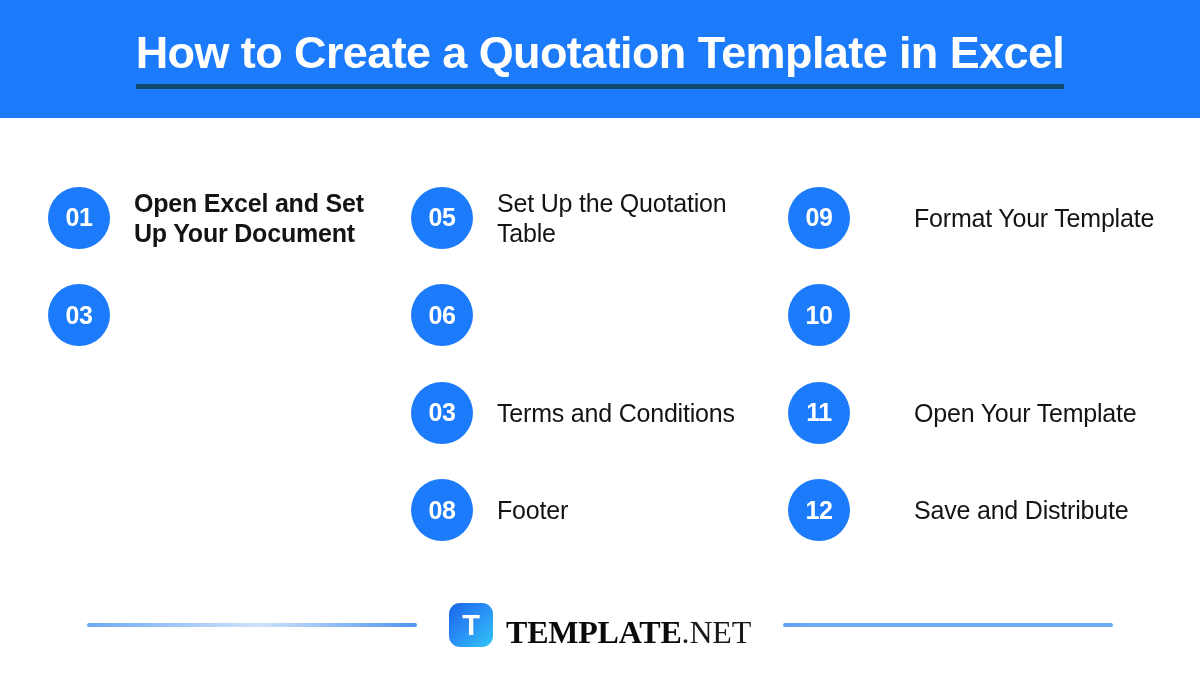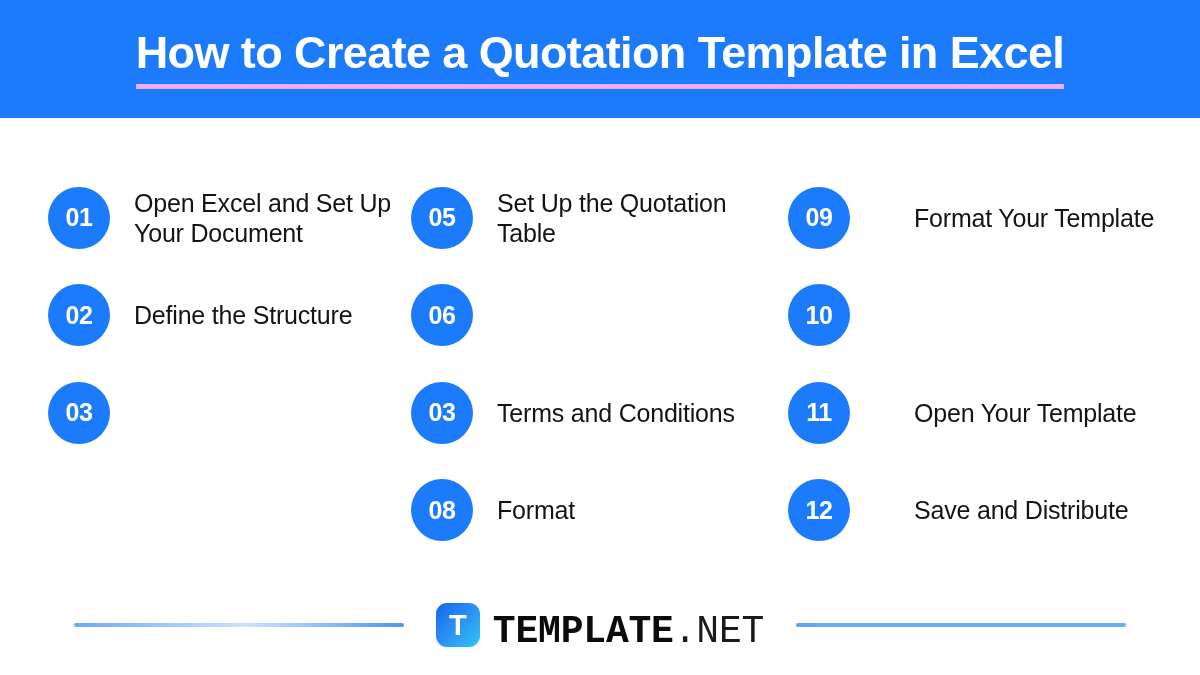--- a/index.html
+++ b/index.html
@@ -29,21 +29,21 @@
     justify-content: center;
     box-sizing: border-box;
   }
   .banner-title {
     color: #ffffff;
     font-size: 45px;
     font-weight: bold;
     letter-spacing: -0.6px;
     line-height: 1;
     padding-bottom: 9px;
-    border-bottom: 5px solid #f0abfc;
+    border-bottom: 5px solid #0c4a6e;
     white-space: nowrap;
     font-family: "Liberation Sans", sans-serif;
   }
 
   
   .steps {
     position: absolute;
     left: 0;
     top: 118px;
     width: 1200px;
@@ -82,21 +82,21 @@
   }
   .step-label {
     color: #141414;
     font-size: 25px;
     line-height: 1.2;
     font-weight: normal;
     letter-spacing: -0.2px;
     font-family: "Liberation Sans", sans-serif;
   }
   
-  .col-1 .step-label { max-width: 265px; }
+  .col-1 .step-label { max-width: 265px; font-weight: bold; }
   .col-2 .step-label { max-width: 278px; }
   .col-3 .step-label { max-width: 370px; margin-left: 40px; }
 
   
   .footer {
     position: absolute;
     left: 0;
     top: 575px;
     width: 1200px;
     height: 100px;
@@ -135,67 +135,63 @@
     justify-content: center;
   }
   .logo-mark span {
     color: #ffffff;
     font-size: 29px;
     font-weight: bold;
     line-height: 1;
     font-family: "Liberation Sans", sans-serif;
   }
   .logo-text {
-    font-size: 38px;
+    font-size: 32px;
     line-height: 1;
     letter-spacing: -0.2px;
-    font-family: Liberation Mono, monospace;
+    font-family: Liberation Serif, serif;
     margin-top: 13px;
   }
   .logo-text .strong { color: #0b0b0b; font-weight: bold; }
   .logo-text .light  { color: #1a1a1a; font-weight: normal; }
 </style>
 </head>
 <body>
 
 <div class="banner">
   <div class="banner-title">How to Create a Quotation Template in Excel</div>
 </div>
 
 <div class="steps">
 
   <div class="column col-1">
     <div class="step">
       <div class="badge">01</div>
       <div class="step-label">Open Excel and Set Up Your Document</div>
     </div>
     <div class="step">
-      <div class="badge">02</div>
-      <div class="step-label">Define the Structure</div>
-    </div>
-    <div class="step">
       <div class="badge">03</div>
     </div>
   </div>
 
   <div class="column col-2">
     <div class="step">
       <div class="badge">05</div>
       <div class="step-label">Set Up the Quotation Table</div>
     </div>
     <div class="step">
       <div class="badge">06</div>
     </div>
     <div class="step">
       <div class="badge">03</div>
       <div class="step-label">Terms and Conditions</div>
     </div>
     <div class="step">
       <div class="badge">08</div>
-      <div class="step-label">Format</div>
+      <div class="step-label">Footer</div>
     </div>
   </div>
 
   <div class="column col-3">
     <div class="step">
       <div class="badge">09</div>
       <div class="step-label">Format Your Template</div>
     </div>
     <div class="step">
       <div class="badge">10</div>

